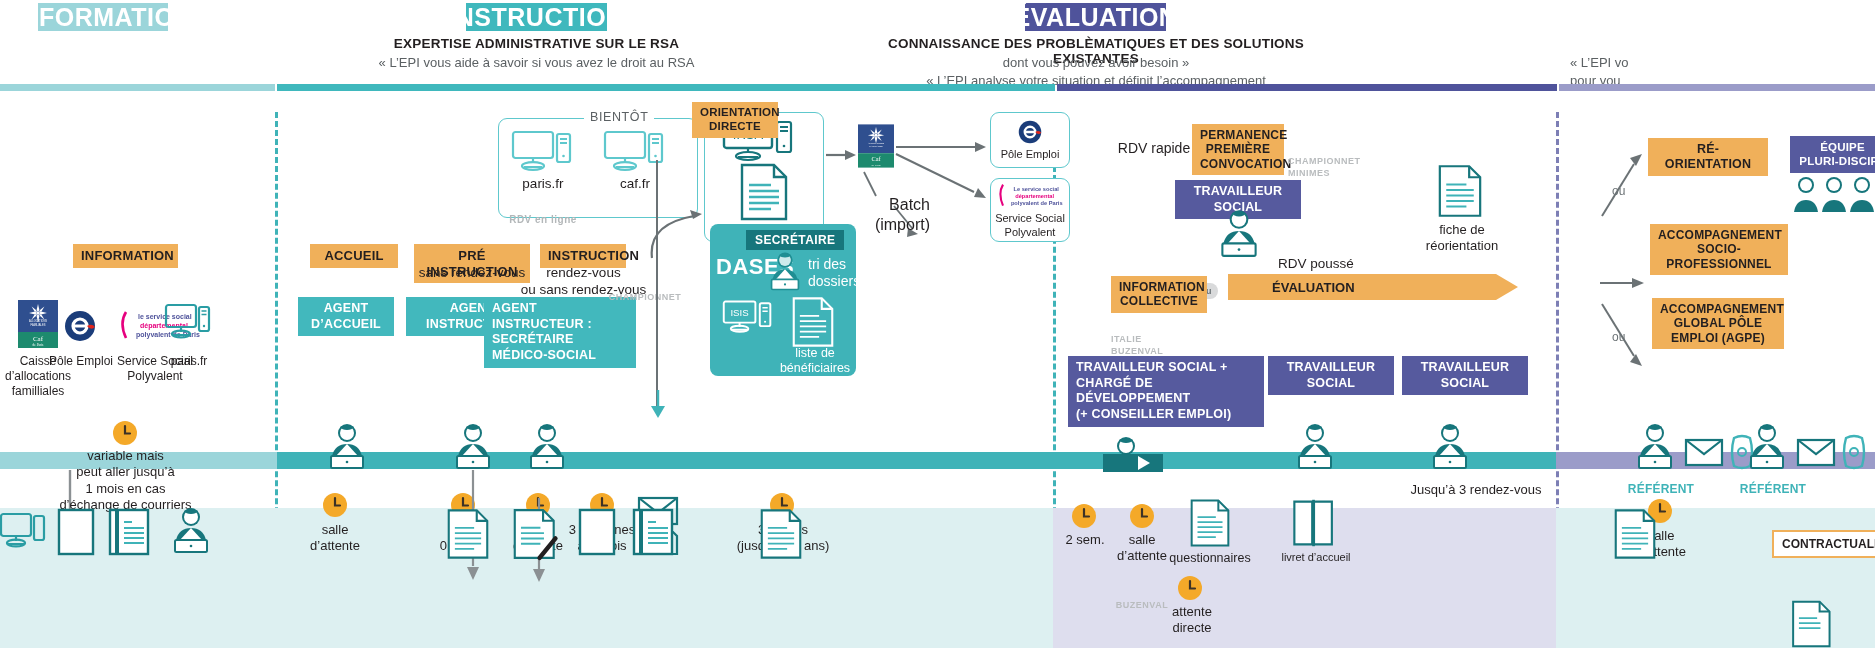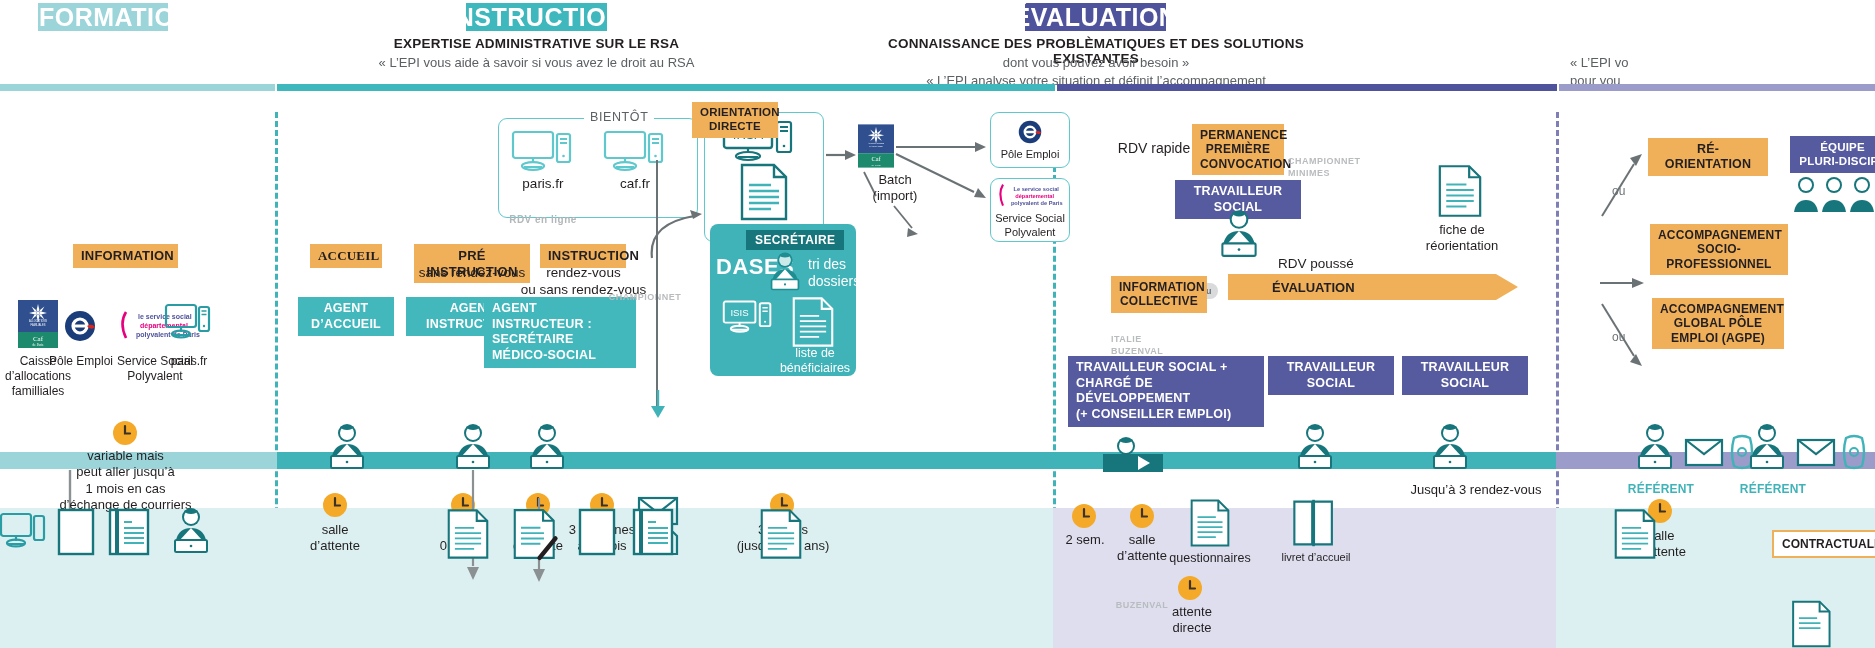--- a/index.html
+++ b/index.html
@@ -338,21 +338,21 @@
     </svg>
   </div>
 
   <div class="ar" style="left:862px; top:170px;">
     <svg width="60" height="66" viewBox="0 0 60 66">
       <path d="M2 2 L14 26" stroke="#6b7275" stroke-width="1.8"></path>
       <path d="M32 36 L50 58" stroke="#6b7275" stroke-width="1.8"></path>
       <path d="M56 64 l-10 -6 l-1 9 z" fill="#6b7275"></path>
     </svg>
   </div>
-  <div class="plain" style="left:860px; top:172px; width:70px; white-space:pre-line; font-size:13px; text-align:center;">Batch
+  <div class="plain" style="left:860px; top:195px; width:70px; white-space:pre-line; font-size:16px; text-align:right;">Batch
 (import)</div>
 
   <div class="card" style="left:990px; top:112px; width:80px; height:56px;"></div>
   <div class="abs" style="left:1014px; top:117px;">
     <svg width="32" height="30" viewBox="0 0 40 40">
       <circle cx="20" cy="20" r="15" fill="#1b3d7a"></circle>
       <path d="M20 5 a15 15 0 0 1 0 30 a11 11 0 0 0 0 -30" fill="#2a7fc1"></path>
       <path d="M13 20 h14 a7 7 0 0 1 -7 7 a7 7 0 0 1 0 -14 a7 7 0 0 1 7 7" fill="none" stroke="#fff" stroke-width="3.2"></path>
       <path d="M27 20 q5 -3 8 1 q-4 4 -8 -1 z" fill="#e2231a"></path>
     </svg>
@@ -404,21 +404,21 @@
       <path d="M2 2 h32 l12 12 v42 h-44 z" fill="none" stroke="#fff" stroke-width="2.4"></path>
       <path d="M34 2 v12 h12" fill="none" stroke="#fff" stroke-width="2.4"></path>
       <g stroke="#fff" stroke-width="2.2">
         <path d="M9 22 h22 M9 28 h30 M9 34 h30 M9 40 h30 M9 46 h22"></path>
       </g>
     </svg>
   </div>
   <div class="panel-text" style="left:778px; top:346px; width:74px; white-space:pre-line; font-size:12.5px; text-align:center;">liste de
 bénéficiaires</div>
 
-  <div class="tag-orange" style="left:310px; top:244px; width:72px; white-space:pre-line;font-family:Liberation Serif, serif;">ACCUEIL</div>
+  <div class="tag-orange" style="left:310px; top:244px; width:88px; white-space:pre-line;">ACCUEIL</div>
   <div class="tag-teal" style="left:298px; top:297px; width:96px;">AGENT D’ACCUEIL</div>
 
   <div class="tag-orange" style="left:414px; top:244px; width:116px;">PRÉ INSTRUCTION</div>
   <div class="plain" style="left:406px; top:265px; width:132px;">sans rendez-vous</div>
   <div class="tag-teal" style="left:406px; top:297px; width:132px;">AGENT INSTRUCTEUR</div>
 
   <div class="tag-orange" style="left:540px; top:244px; width:86px;">INSTRUCTION</div>
   <div class="plain" style="left:516px; top:265px; width:135px; white-space:pre-line;">rendez-vous
 ou sans rendez-vous</div>
   <div class="tag-teal" style="left:484px; top:297px; width:152px; white-space:pre-line; text-align:left;">AGENT INSTRUCTEUR :

